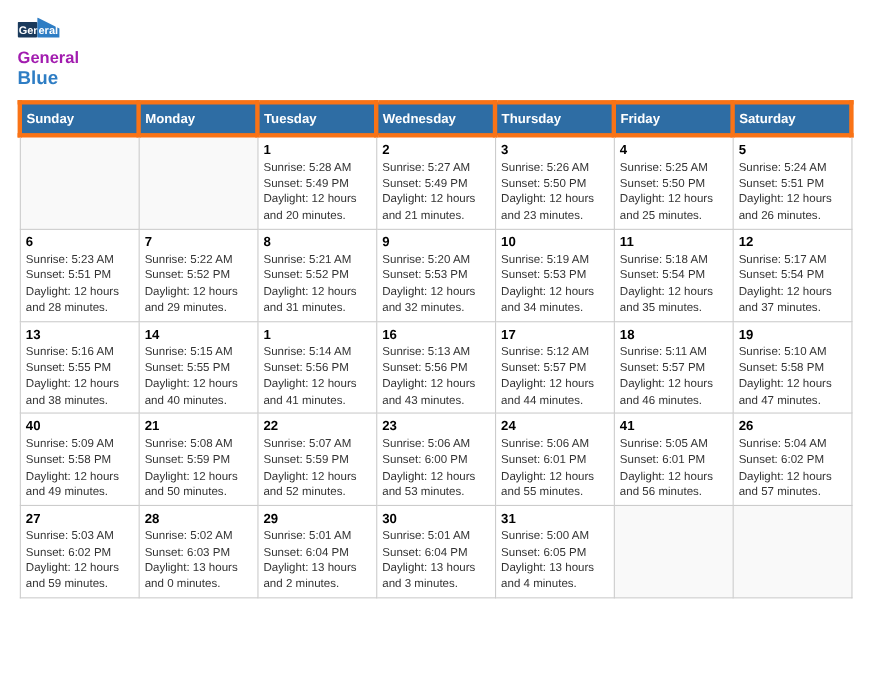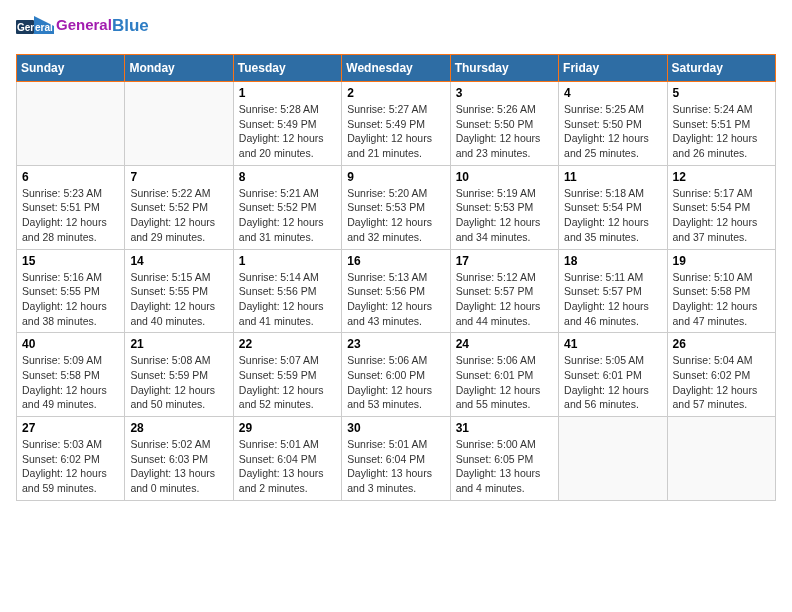--- a/index.html
+++ b/index.html
@@ -11,20 +11,21 @@
       padding: 16px;
     }
     .header {
       display: flex;
       justify-content: space-between;
       align-items: flex-start;
       margin-bottom: 10px;
     }
     .logo {
       display: flex;
+      flex-direction: column;
       align-items: flex-start;
     }
     .title-area {
       text-align: right;
     }
     .month-title {
       font-size: 36px;
       color: #333;
       font-weight: normal;
     }
@@ -37,21 +38,21 @@
       border-collapse: collapse;
       font-size: 11px;
     }
     .calendar-table thead tr th {
       background-color: #2e6da4;
       color: #fff;
       padding: 6px 4px;
       text-align: left;
       font-size: 12px;
       font-weight: bold;
-      border: 1px solid #f97316;
+      border: 4px solid #f97316;
     }
     .calendar-table tbody tr td {
       border: 1px solid #ccc;
       padding: 4px 5px;
       vertical-align: top;
       width: calc(100% / 7);
       height: 80px;
     }
     .calendar-table tbody tr td.empty {
       background: #f9f9f9;
@@ -180,21 +181,21 @@
         </td>
         <td>
           <span class="day-number">12</span>
         <div class="day-detail">
           Sunrise: 5:17 AM<br>Sunset: 5:54 PM<br>Daylight: 12 hours and 37 minutes.
         </div>
         </td>
       </tr>
       <tr>
         <td>
-          <span class="day-number">15</span>
+          <span class="day-number">13</span>
         <div class="day-detail">
           Sunrise: 5:16 AM<br>Sunset: 5:55 PM<br>Daylight: 12 hours and 38 minutes.
         </div>
         </td>
         <td>
           <span class="day-number">14</span>
         <div class="day-detail">
           Sunrise: 5:15 AM<br>Sunset: 5:55 PM<br>Daylight: 12 hours and 40 minutes.
         </div>
         </td>

